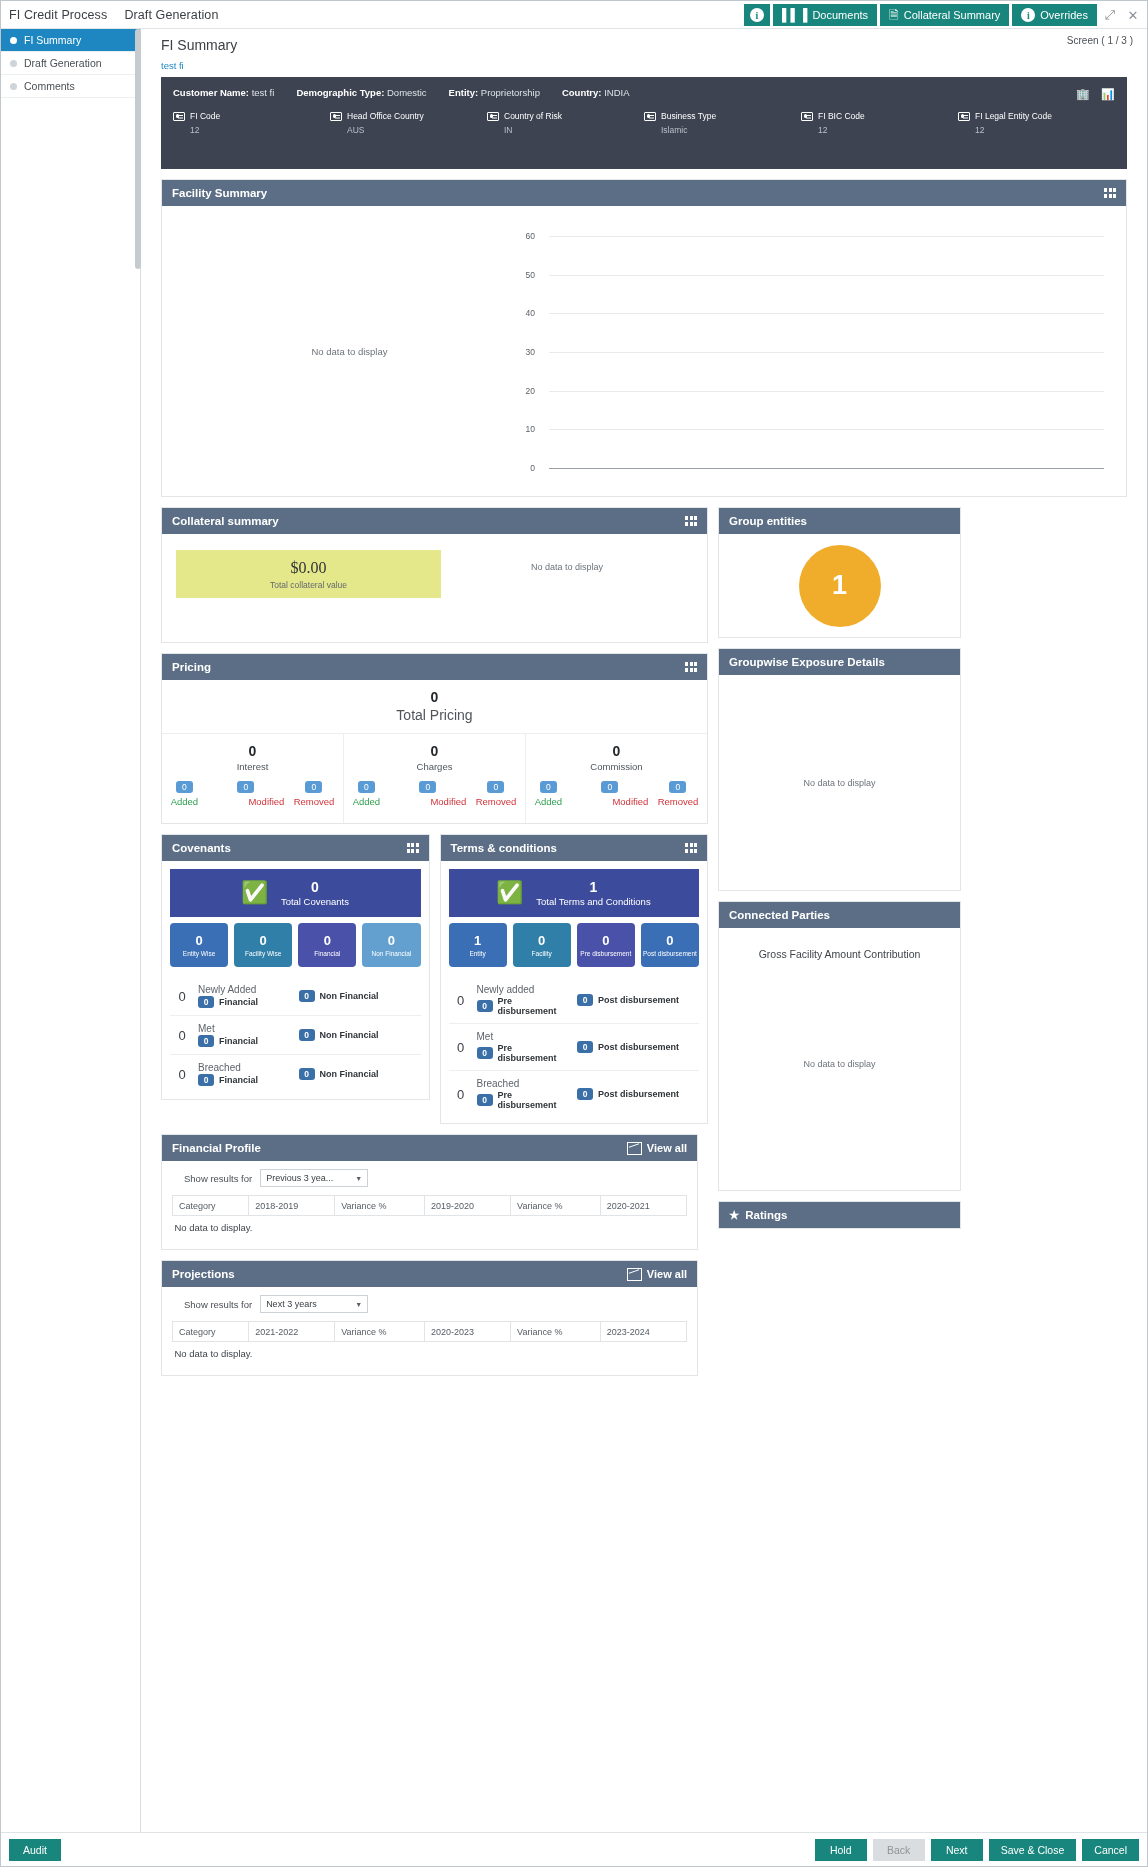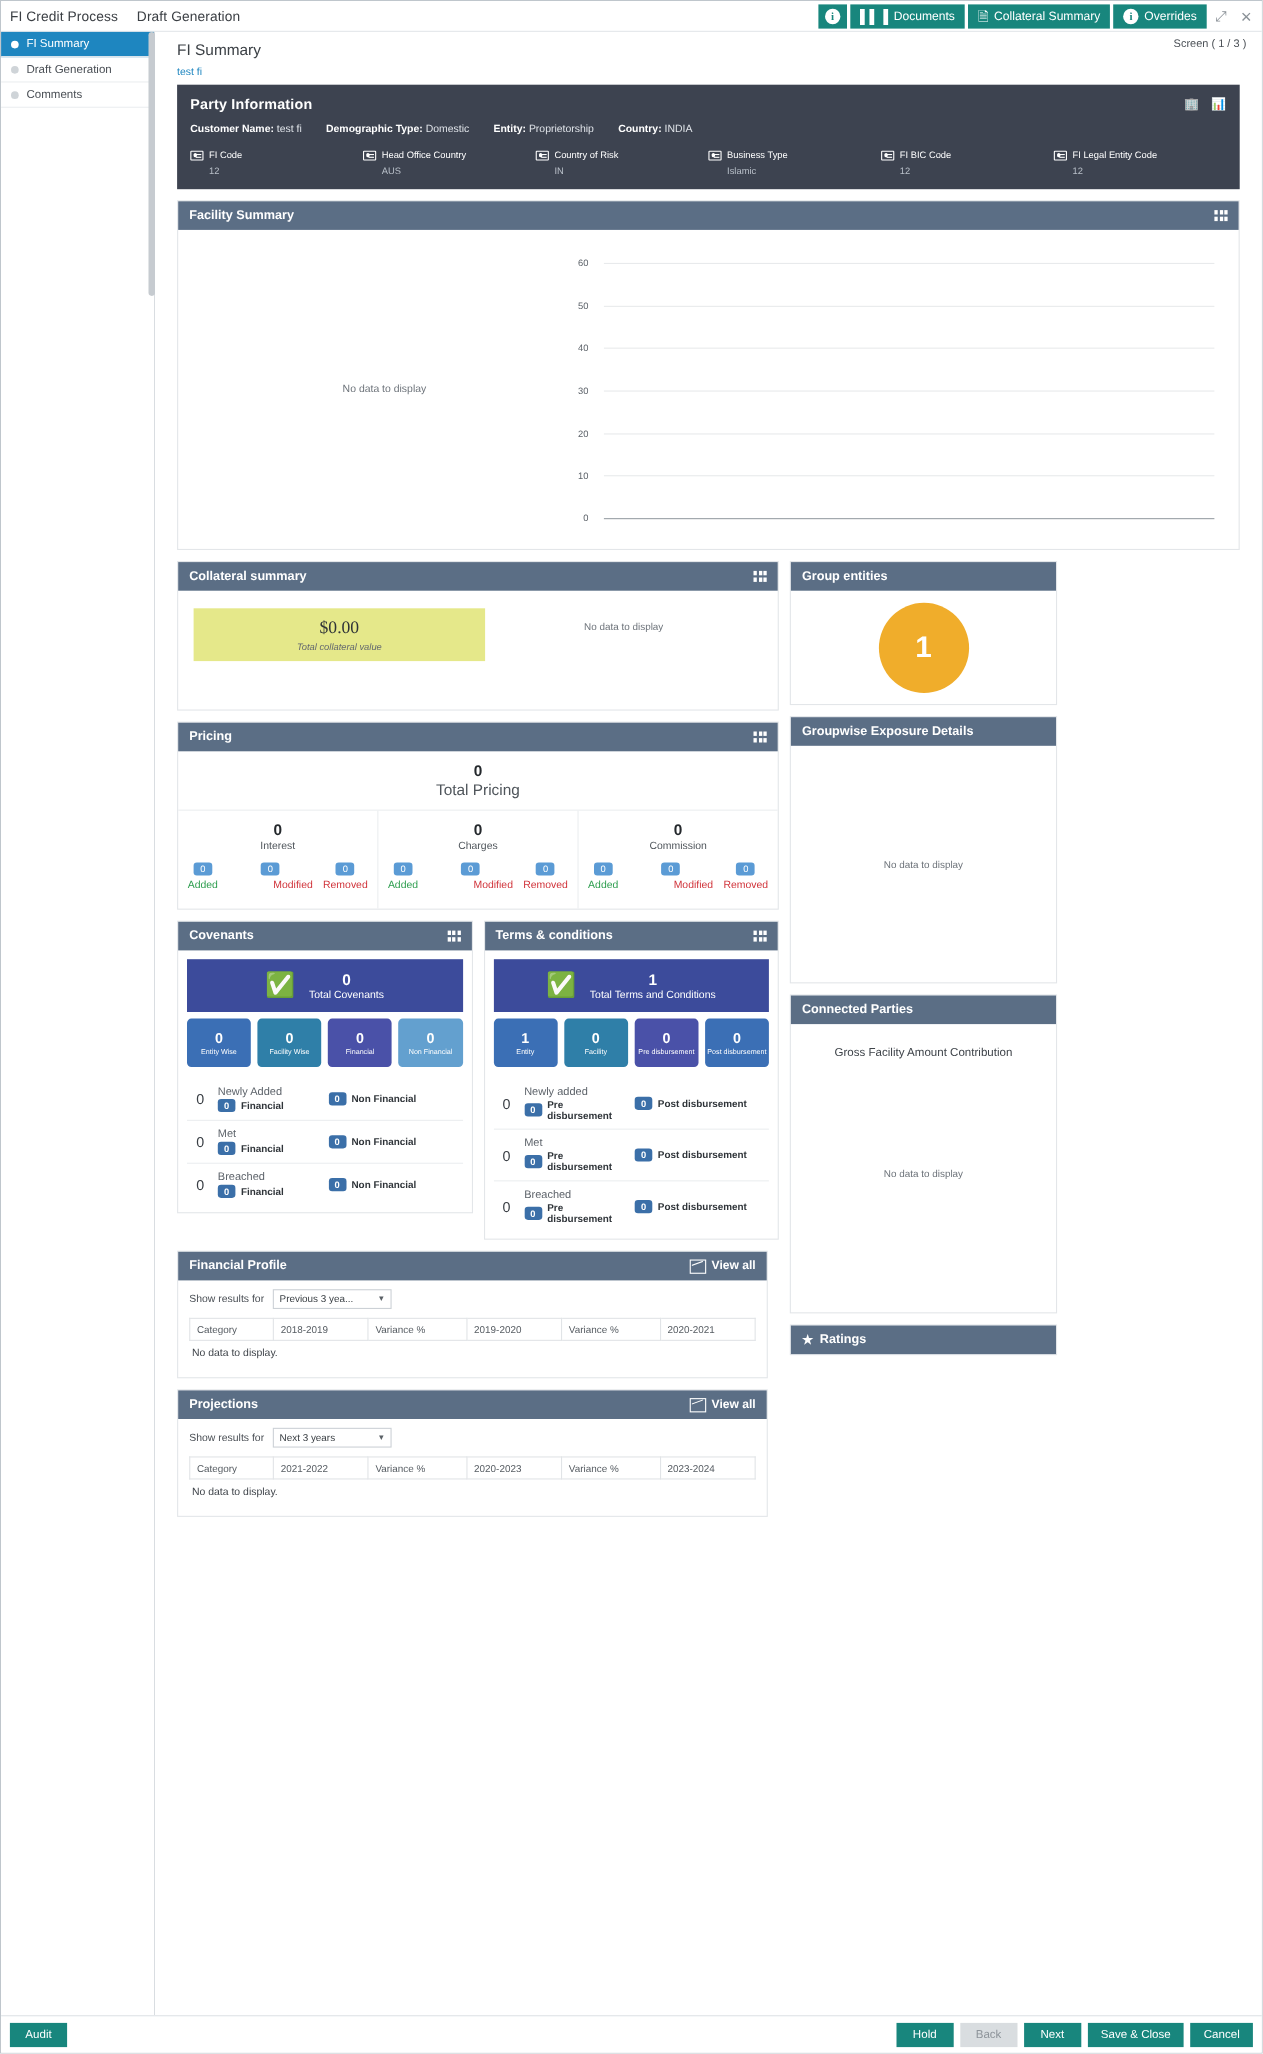--- a/index.html
+++ b/index.html
@@ -179,21 +179,21 @@
   .gline { position: absolute; left: 12px; right: 0; height: 1px; background: #e8eaec; }
   .gline.axis { background: #9aa0a6; }
 
   
   .collat-body { height: 108px; display: flex; align-items: flex-start; padding: 16px 14px 0 14px; }
   .collat-box {
     width: 265px; height: 48px; background: #e5e88a;
     display: flex; flex-direction: column; align-items: center; justify-content: center;
   }
   .collat-box .amt { font-size: 16px; color: #2f3337; font-family: "Liberation Serif", serif;}
-  .collat-box .cap { font-size: 8.5px; color: #63686e; margin-top: 3px; font-style: italic; }
+  .collat-box .cap { font-size: 8.5px; color: #63686e; margin-top: 3px; }
   .collat-nd { flex: 1; text-align: center; font-size: 9px; color: #6d737a; padding-top: 12px; }
 
   
   .ge-body { height: 103px; display: flex; align-items: center; justify-content: center; }
   .ge-circle {
     width: 82px; height: 82px; border-radius: 50%; background: #f0ad2b;
     display: flex; align-items: center; justify-content: center;
     color: #fff; font-size: 27px; font-weight: bold;
   }
 
@@ -270,21 +270,21 @@
   .cv-row .mid .sub { display: flex; align-items: center; gap: 5px; font-size: 9px;
                       color: #2f3439; font-weight: bold; }
   .cv-row .right { display: flex; align-items: center; gap: 5px;
                    font-size: 9px; color: #2f3439; font-weight: bold; width: 120px;}
   .badge-dk { background: #3b6fa8; color: #fff; border-radius: 3px;
               min-width: 16px; height: 12px; font-size: 8.5px;
               display:flex; align-items:center; justify-content:center; padding: 0 4px; }
 
   
   .fp-body { padding: 8px 10px 10px 10px; }
-  .fp-row { display: flex; align-items: center; gap: 8px; margin-bottom: 8px; }
+  .fp-row { display: flex; align-items: center; gap: 8px; margin-bottom: 8px; margin-left: 12px; }
   .fp-lab { font-size: 9.5px; color: #4a4f55; }
   .select {
     width: 108px; height: 18px; border: 1px solid #ccd1d6; background: #fff;
     font-size: 9px; color: #3b4045; display: flex; align-items: center;
     padding: 0 5px; justify-content: space-between; cursor: pointer;
   }
   .select .car { font-size: 7px; color: #5a6066; }
   .tbl { width: 100%; border-collapse: collapse; }
   .tbl th {
     border: 1px solid #e1e4e7; background: #fff; color: #565c62;
@@ -362,21 +362,20 @@
       <div class="screen-count">Screen ( 1 / 3 )</div>
       <div class="main-inner">
         <div class="page-title">FI Summary</div>
         <div class="breadcrumb-link">test fi</div>
 
         <div class="party">
           <div class="party-icons">
             <span class="pi">🏢</span>
             <span class="pi">📊</span>
           </div>
-          <h3>Party Information</h3>
           <div class="party-row1">
             <div><b>Customer Name:</b>
               <span>test fi</span></div>
             <div><b>Demographic Type:</b>
               <span>Domestic</span></div>
             <div><b>Entity:</b>
               <span>Proprietorship</span></div>
             <div><b>Country:</b>
               <span>INDIA</span></div>
           </div>

